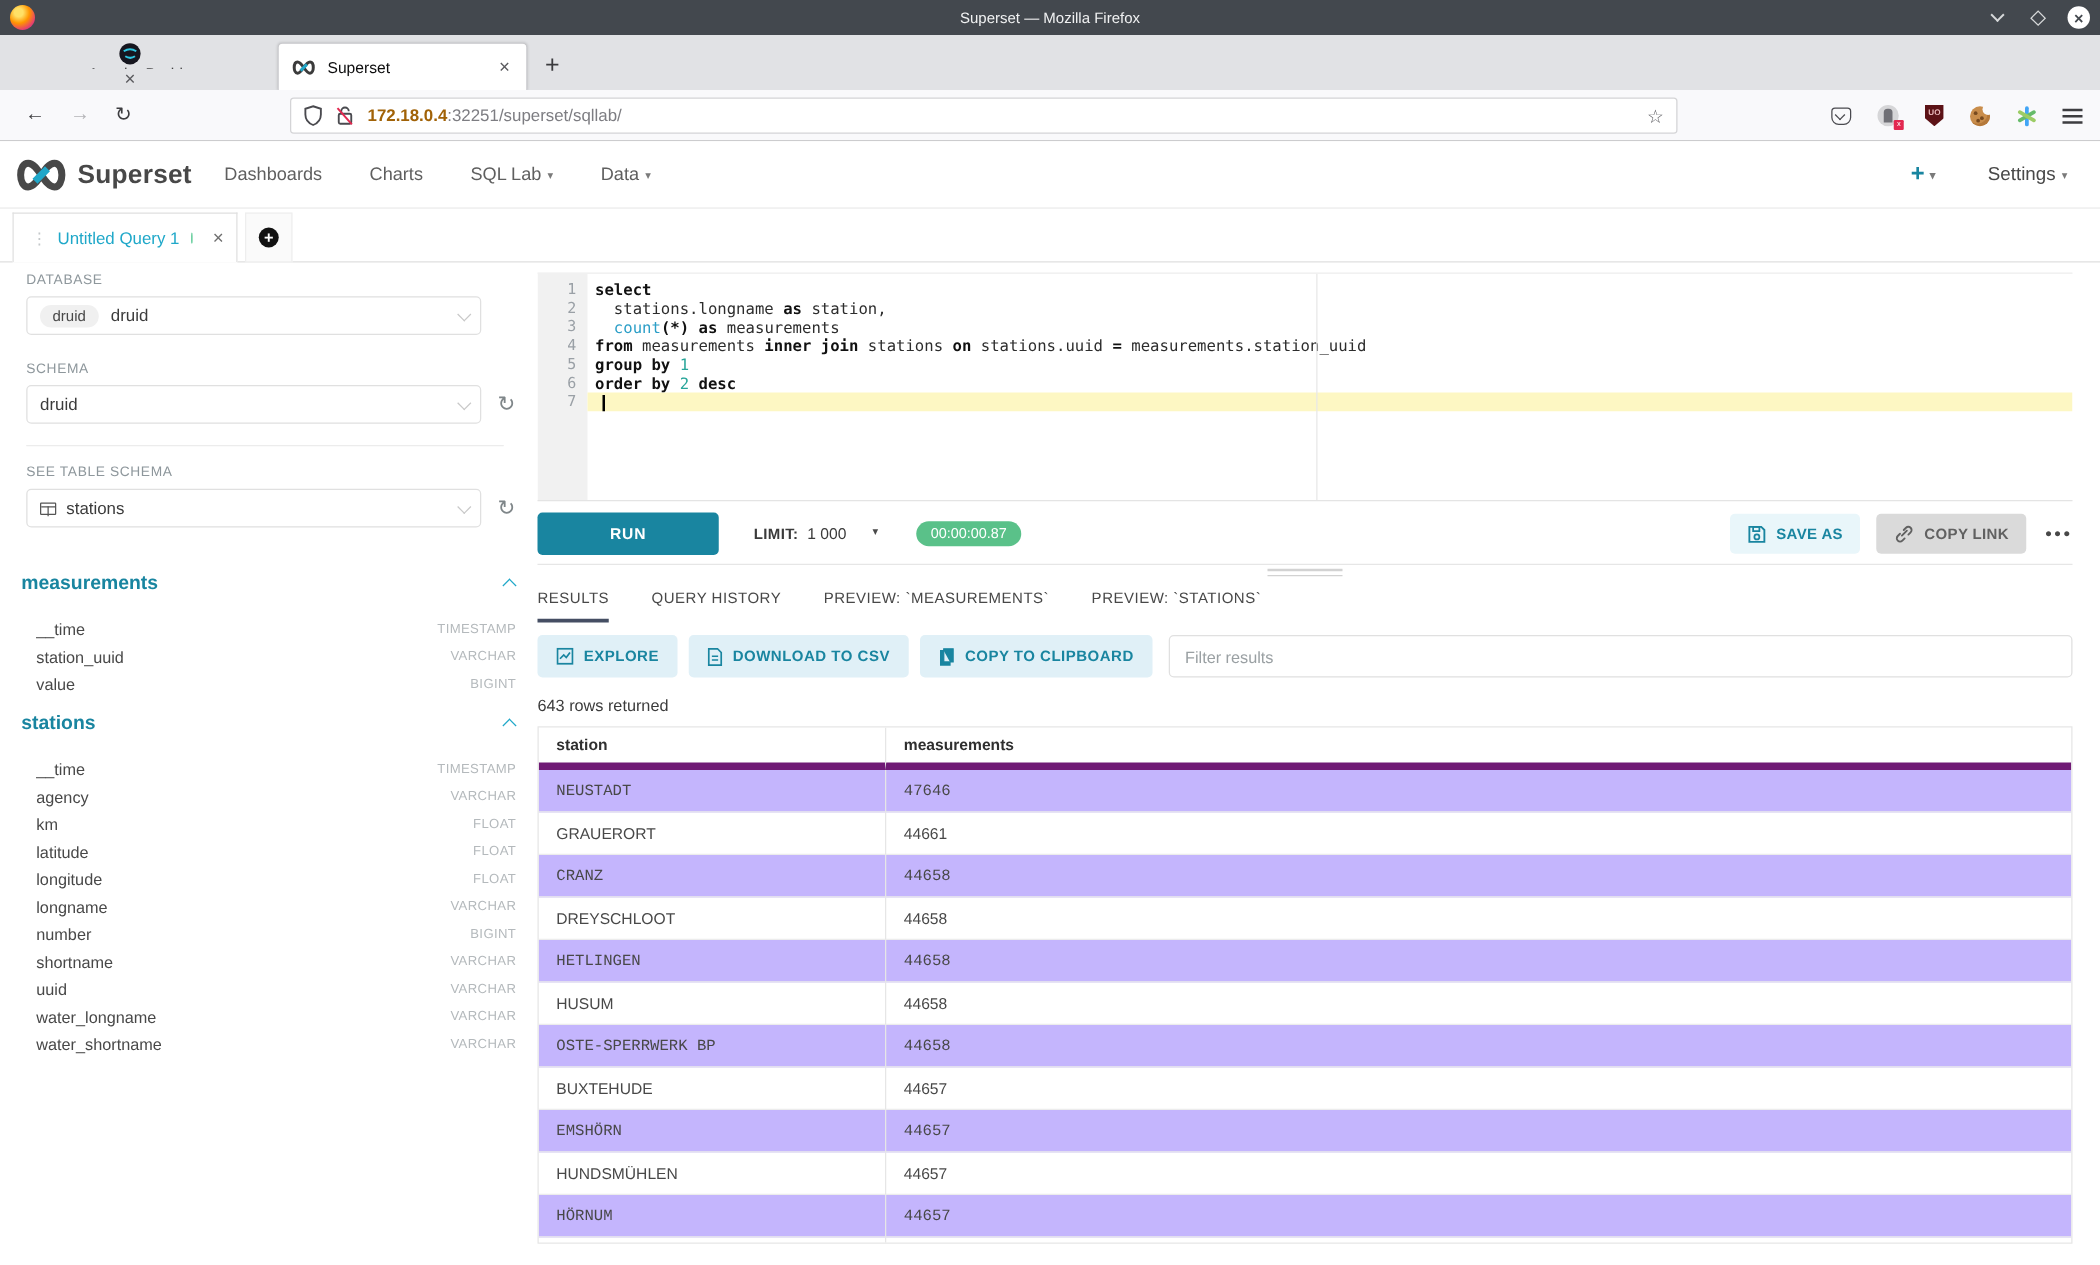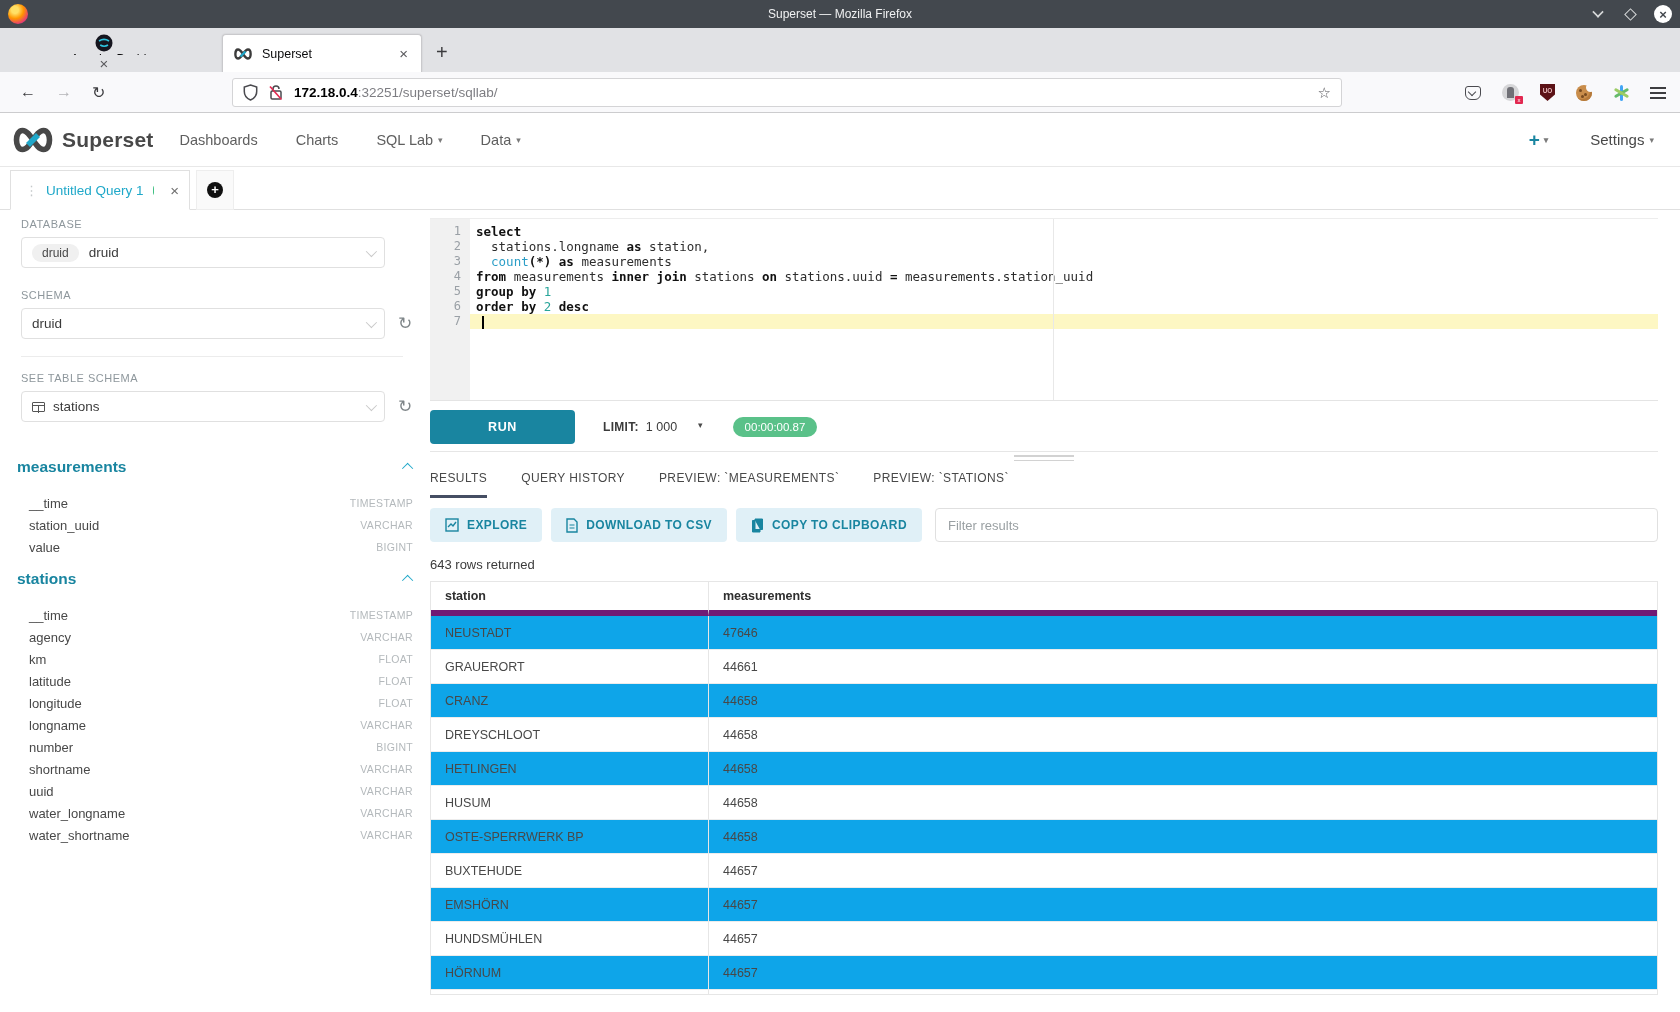--- a/index.html
+++ b/index.html
@@ -24,21 +24,21 @@
   .btab.active { background:#fff; border:1px solid #c9c9cc; border-bottom:none; margin-left:18px; box-shadow:0 0 2px rgba(0,0,0,.12); }
   .btab-label { flex:1; font-size:12.5px; color:#0c0c0d; margin-left:9px; white-space:nowrap; overflow:hidden; }
   .btab-close { color:#5a5a5e; font-size:15px; padding:0 3px; }
   .newtab-btn { color:#3b3b3e; font-size:20px; margin-left:14px; margin-bottom:8px; font-weight:400; }
 
   .browser-toolbar { position:absolute; left:0; top:72px; width:100%; height:41px; background:#f9f9fb; border-bottom:1px solid #ccccce; display:flex; align-items:center; }
   .navbtn { font-size:16px; color:#3d3d40; margin-left:20px; }
   .navbtn.fwd { color:#b4b4b7; }
   .urlbar { position:absolute; left:232px; top:6px; width:1110px; height:29px; background:#fff; border:1px solid #d4d4d6; border-radius:3px; display:flex; align-items:center; padding:0 10px; }
   .url-text { font-size:13.5px; margin-left:10px; color:#0c0c0d; }
-  .url-text .host { color:#000000; }
+  .url-text .host { color:#a16207; }
   .url-text .rest { color:#7d7d82; }
   .url-star { margin-left:auto; color:#55555a; font-size:15px; }
   .tb-icons { position:absolute; right:14px; top:0; height:41px; display:flex; align-items:center; gap:21px; }
   .pocket { width:16px; height:14px; border:1.7px solid #4a4a4f; border-radius:3px 3px 6px 6px; position:relative; }
   .pocket:after { content:""; position:absolute; left:3px; top:2px; width:5px; height:5px; border-right:1.7px solid #4a4a4f; border-bottom:1.7px solid #4a4a4f; transform:rotate(45deg); }
   .ext-circle { width:17px; height:17px; background:#d6d6d8; border-radius:50%; position:relative; }
   .ext-circle:before { content:""; position:absolute; left:5px; top:3px; width:7px; height:11px; background:#707076; border-radius:3px 3px 0 0; }
   .ext-badge { position:absolute; right:-4px; bottom:-3px; width:8px; height:8px; background:#e22850; color:#fff; font-size:6px; line-height:8px; text-align:center; border-radius:1px; }
   .uo-shield { width:15px; height:17px; background:#5c1216; clip-path:polygon(0 0,100% 0,100% 62%,50% 100%,0 62%); color:#e8b9bb; font-size:6.5px; font-weight:bold; text-align:center; line-height:14px; }
   .cookie { width:16px; height:16px; background:#c98d4b; border-radius:50%; position:relative;
@@ -138,21 +138,21 @@
   .filter-input { flex:1; height:34px; margin-left:4px; border:1px solid #e0e0e0; border-radius:4px; padding:0 12px; font-size:13px; color:#333; font-family:"Liberation Sans",sans-serif; }
   .filter-input::placeholder { color:#9aa0a3; }
 
   .rowcount { margin-top:15px; font-size:13px; color:#3b3b3b; }
 
   .rtable { margin-top:9px; border:1px solid #e6e6e6; height:414px; overflow:hidden; }
   .trow { display:grid; grid-template-columns:277px 1fr; height:34px; }
   .trow > div { display:flex; align-items:center; padding-left:14px; font-size:12.5px; color:#484848; border-bottom:1px solid #ececec; }
   .trow > div:last-child { border-left:1px solid #e6e6e6; }
   .trow.head > div { font-weight:bold; color:#2f2f2f; border-bottom:6px solid #701a75; }
-  .trow.odd > div { background:#0ea5e9; }
+  .trow.odd > div { background:#c4b5fd;font-family:Liberation Mono, monospace; }
 
   .icon-svg { display:block; }
 </style>
 </head>
 <body>
 
 <div class="app">
 
   <div class="titlebar">
     <div class="ff-logo"></div>
@@ -406,20 +406,37 @@
     </div>
 
     <div class="run-row">
       <button class="run-btn">RUN</button>
       <div class="limit">
         <span class="limit-label">LIMIT:</span>
         <span class="limit-val">1 000</span>
         <span class="caret">▾</span>
       </div>
       <span class="timer">00:00:00.87</span>
+      <div class="run-right">
+        <button class="btn-lite saveas">
+          <svg class="icon-svg" width="15" height="15" viewBox="0 0 15 15">
+              <path d="M1.5 1.5 H11 L13.5 4 V13.5 H1.5 Z" fill="none" stroke="#1985a0" stroke-width="1.5"></path>
+              <rect x="4.5" y="1.5" width="5" height="3.4" fill="none" stroke="#1985a0" stroke-width="1.4"></rect>
+              <circle cx="7.5" cy="9.5" r="2" fill="none" stroke="#1985a0" stroke-width="1.4"></circle>
+            </svg>
+          <span>SAVE AS</span>
+        </button>
+        <button class="btn-lite copylink">
+          <svg class="icon-svg" width="16" height="16" viewBox="0 0 16 16">
+              <path d="M6.5 9.5 L10.5 5.5 M5 8 L3.2 9.8 a2.6 2.6 0 0 0 3.7 3.7 L8.7 11.7 M8 5 L9.8 3.2 a2.6 2.6 0 0 1 3.7 3.7 L11.7 8.7" fill="none" stroke="#616161" stroke-width="1.5" stroke-linecap="round"></path>
+            </svg>
+          <span>COPY LINK</span>
+        </button>
+        <span class="more-dots">•••</span>
+      </div>
     </div>
 
     <div class="split">
         <span class="grip">
           <i></i>
           <i></i>
         </span>
       </div>
 
     <div class="rtabs" id="rtabs">

